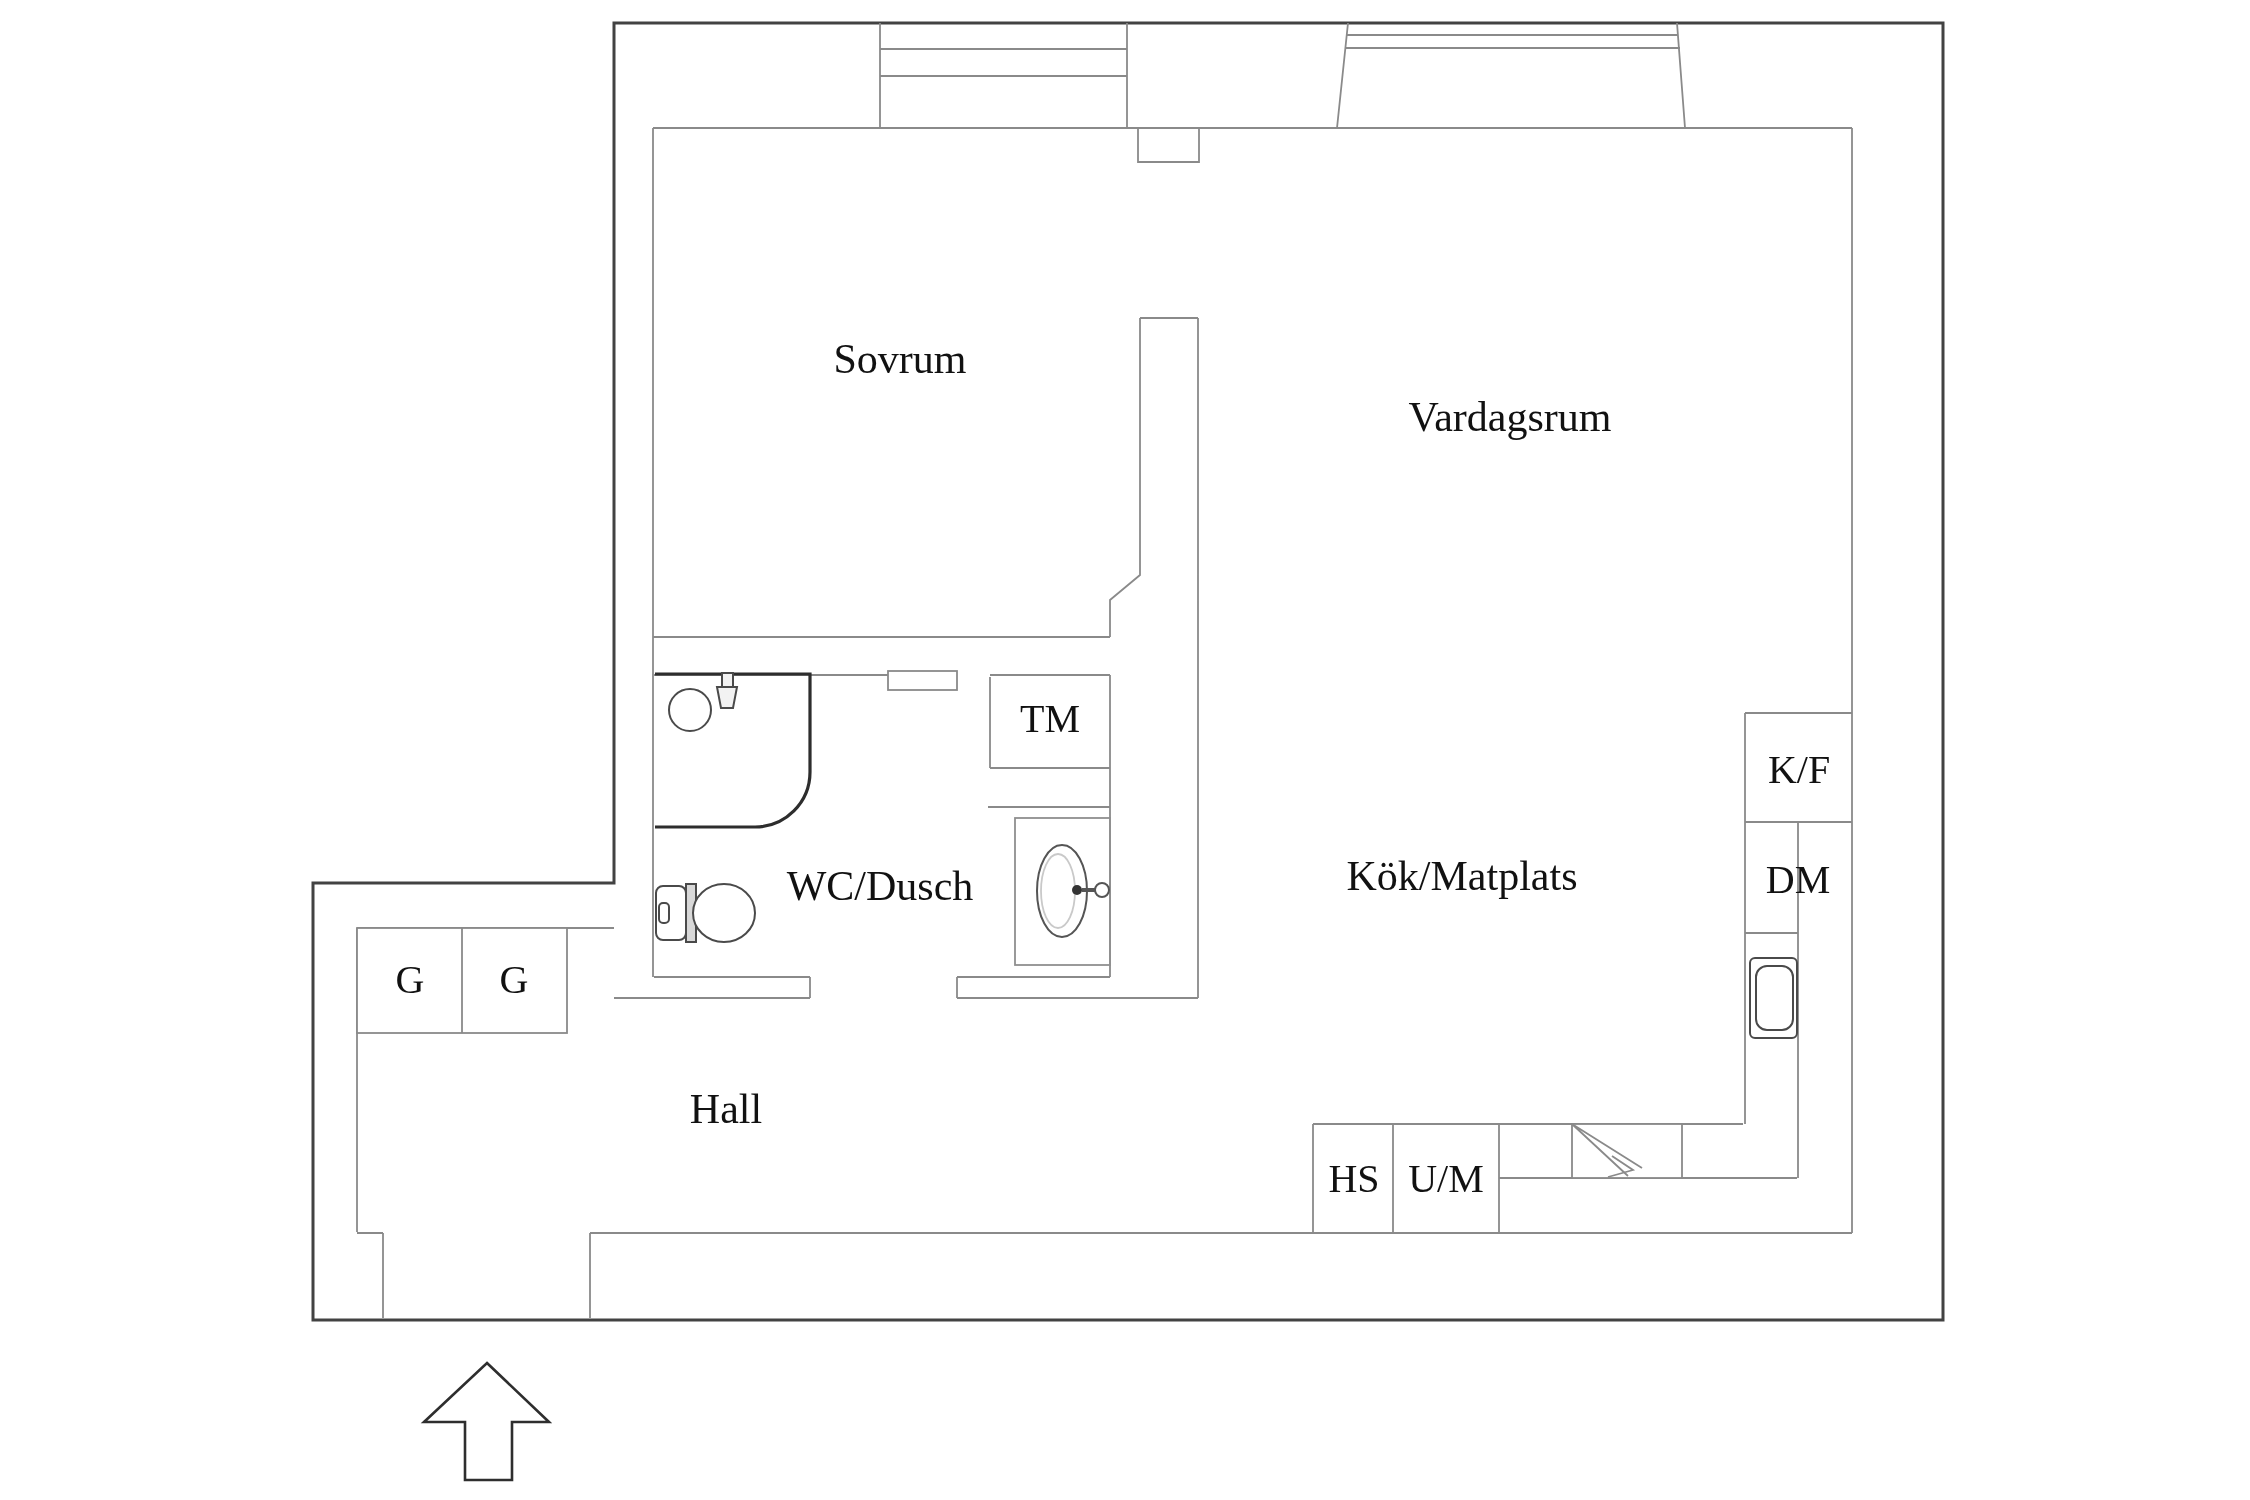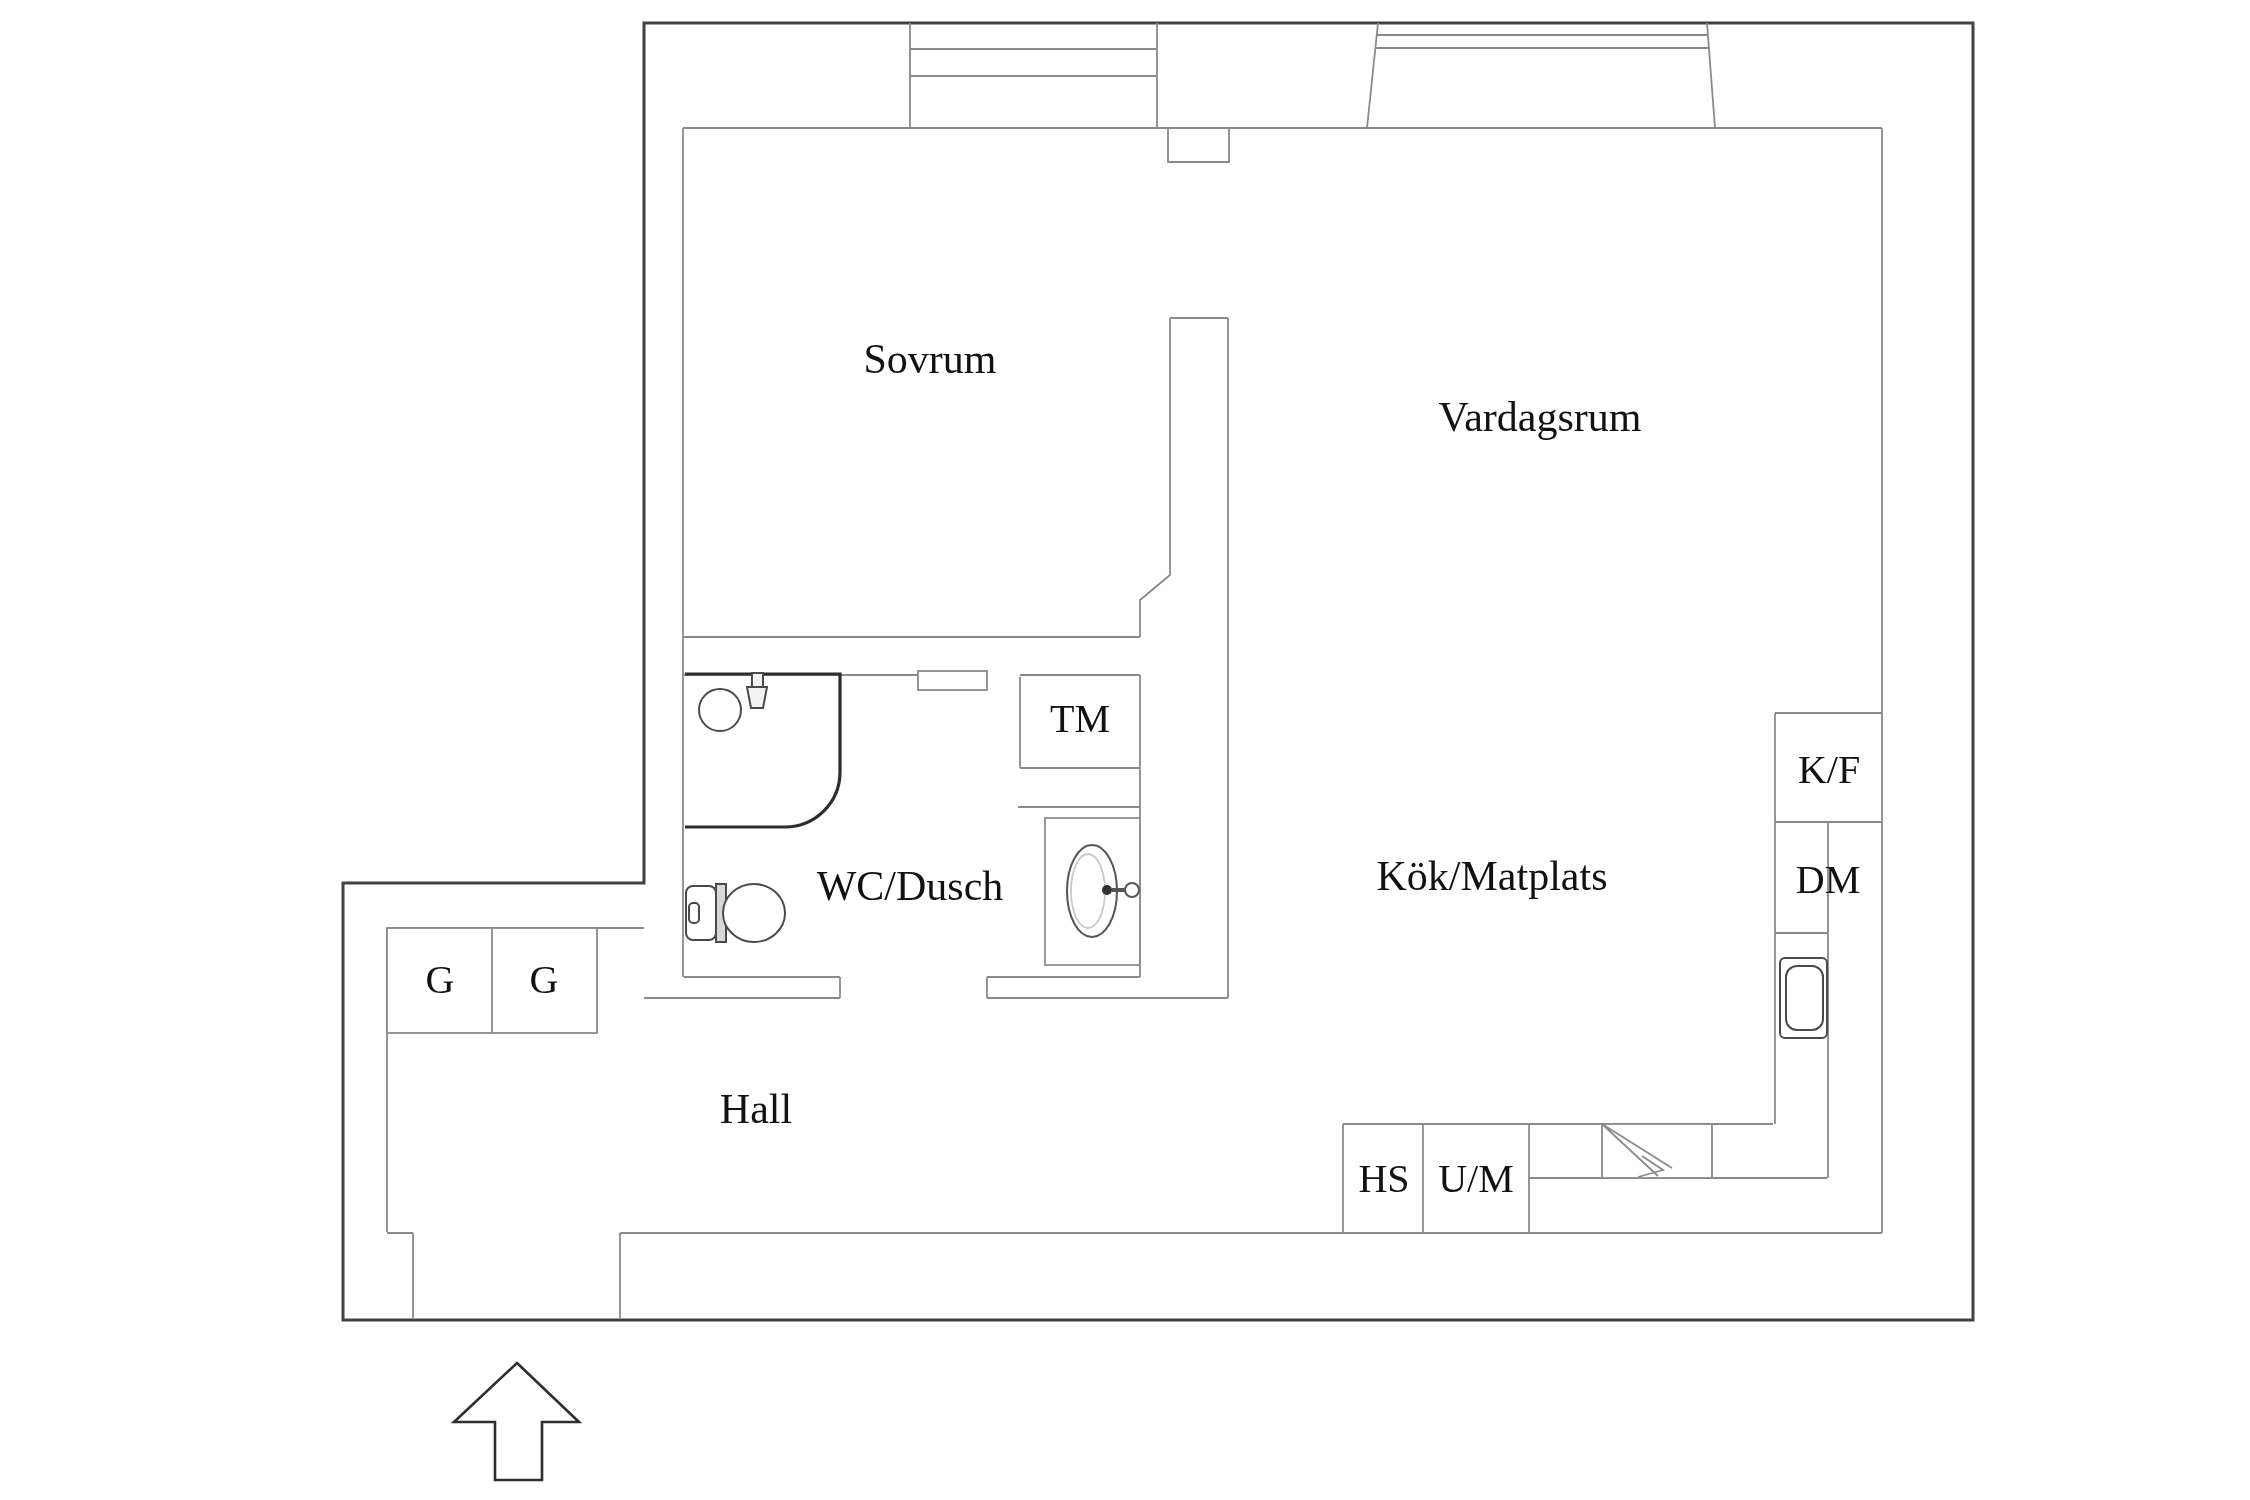--- a/index.html
+++ b/index.html
@@ -6,21 +6,20 @@
     margin: 0;
     padding: 0;
     background: #ffffff;
     font-family: "Liberation Serif", serif;
   }
   .plan-wrap {
     width: 2000px;
     height: 1500px;
     position: relative;
     background: #d946ef;
-    margin-left: 30px;
   }
   svg { display: block; }
   text {
     font-family: "Liberation Serif", serif;
     fill: #111111;
   }
   .room-label { font-size: 42px; }
   .fixture-label { font-size: 40px; }
 </style>
 </head>

